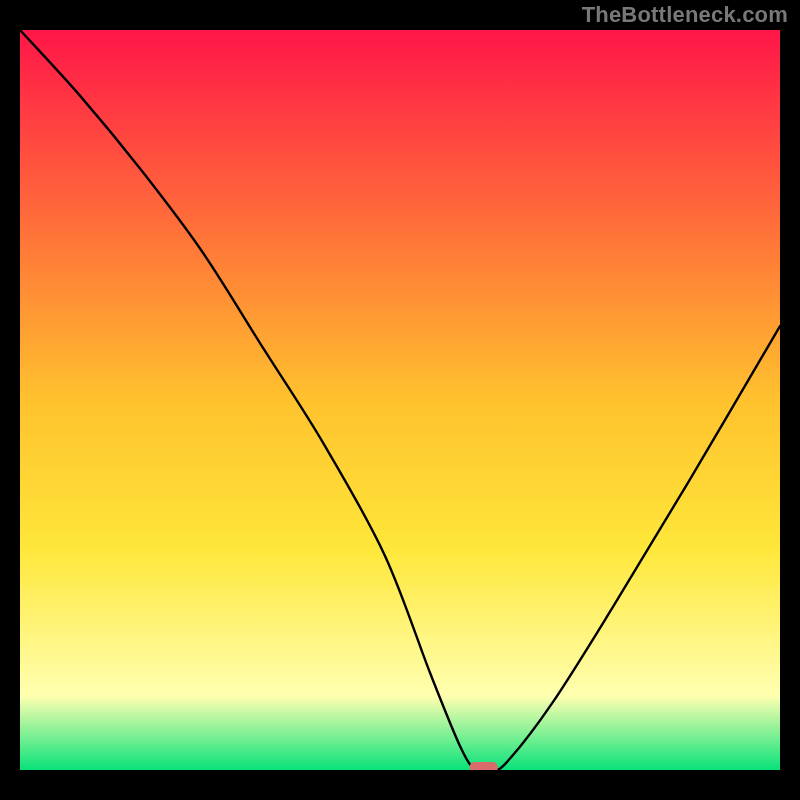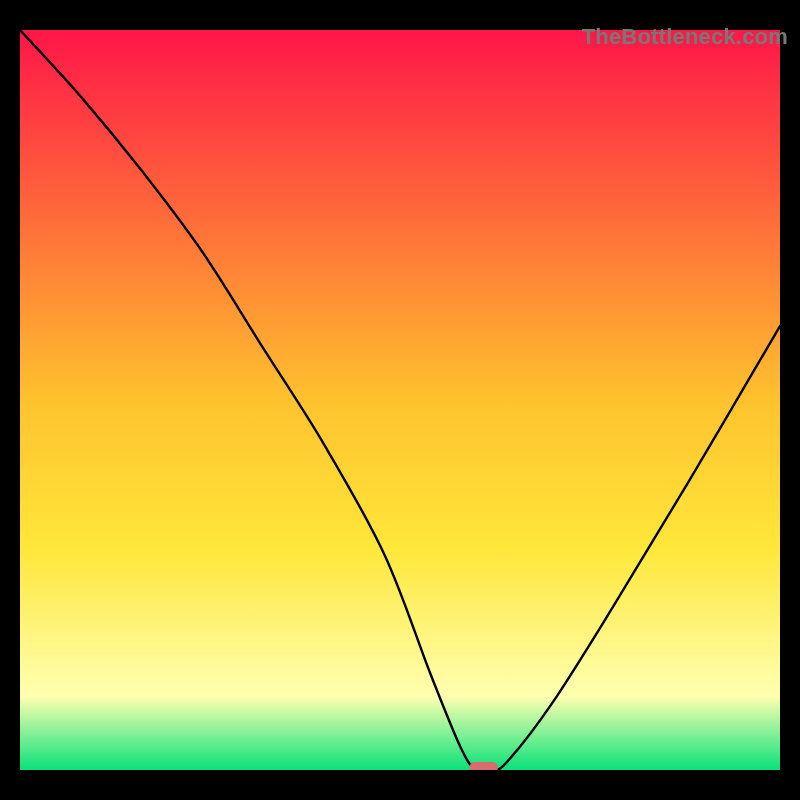--- a/index.html
+++ b/index.html
@@ -13,21 +13,21 @@
   .frame {
     position: absolute;
     left: 0;
     top: 0;
     width: 800px;
     height: 800px;
     background: #000;
   }
   .watermark {
     position: absolute;
-    top: 24px;
+    top: 2px;
     right: 12px;
     font-family: Arial, Helvetica, sans-serif;
     font-size: 22px;
     font-weight: 600;
     color: #787878;
     letter-spacing: 0.2px;
   }
   svg.plot {
     position: absolute;
     left: 20px;

